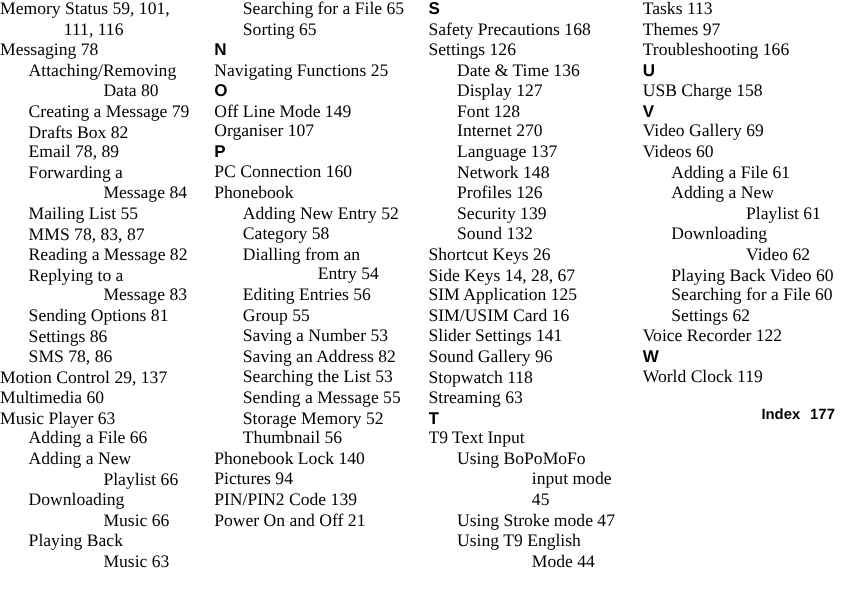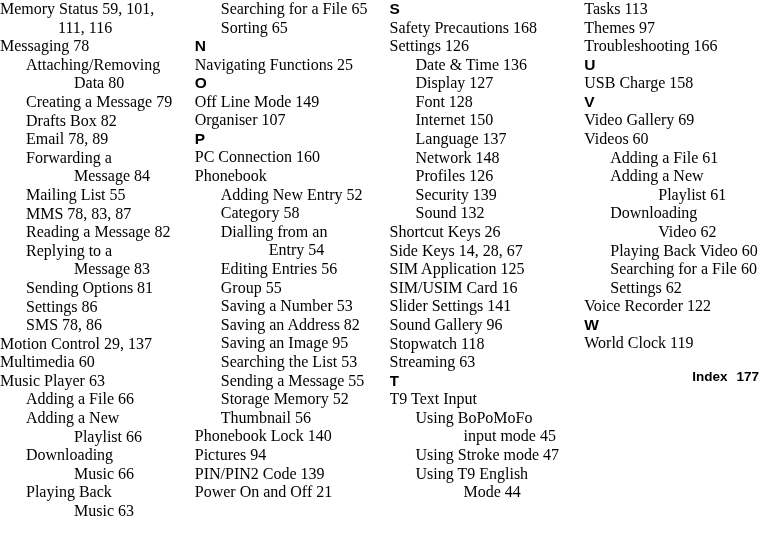--- a/index.html
+++ b/index.html
@@ -54,21 +54,21 @@
     font-family: "Liberation Serif", "DejaVu Serif", serif;
     font-size: 16px;
     line-height: 18.6px;
     margin: 0;
     padding: 0;
     white-space: pre-wrap;
   }
   .entry.lvl1 { padding-left: 0px; }
   .entry.lvl2 { padding-left: 26px; }
   .entry.lvl3 { padding-left: 58px; }
-  .entry.lvl4 { padding-left: 74px; }
+  .entry.lvl4 { padding-left: 94px; }
 
   
   #footer {
     position: absolute;
     left: 0;
     right: 0;
     bottom: 6px;
     height: 22px;
     text-align: right;
     padding-right: 8px;
@@ -132,38 +132,37 @@
         <div class="entry lvl1">PC Connection 160</div>
         <div class="entry lvl1">Phonebook</div>
         <div class="entry lvl2">Adding New Entry 52</div>
         <div class="entry lvl2">Category 58</div>
         <div class="entry lvl2">Dialling from an</div>
         <div class="entry lvl4">Entry 54</div>
         <div class="entry lvl2">Editing Entries 56</div>
         <div class="entry lvl2">Group 55</div>
         <div class="entry lvl2">Saving a Number 53</div>
         <div class="entry lvl2">Saving an Address 82</div>
-        <div class="entry lvl2">Saving an Image 95</div>
         <div class="entry lvl2">Searching the List 53</div>
         <div class="entry lvl2">Sending a Message 55</div>
         <div class="entry lvl2">Storage Memory 52</div>
         <div class="entry lvl2">Thumbnail 56</div>
         <div class="entry lvl1">Phonebook Lock 140</div>
         <div class="entry lvl1">Pictures 94</div>
         <div class="entry lvl1">PIN/PIN2 Code 139</div>
         <div class="entry lvl1">Power On and Off 21</div>
       </div>
       <div class="column">
         <div class="letter">S</div>
         <div class="entry lvl1">Safety Precautions 168</div>
         <div class="entry lvl1">Settings 126</div>
         <div class="entry lvl2">Date &amp; Time 136</div>
         <div class="entry lvl2">Display 127</div>
         <div class="entry lvl2">Font 128</div>
-        <div class="entry lvl2">Internet 150</div>
+        <div class="entry lvl2">Internet 270</div>
         <div class="entry lvl2">Language 137</div>
         <div class="entry lvl2">Network 148</div>
         <div class="entry lvl2">Profiles 126</div>
         <div class="entry lvl2">Security 139</div>
         <div class="entry lvl2">Sound 132</div>
         <div class="entry lvl1">Shortcut Keys 26</div>
         <div class="entry lvl1">Side Keys 14, 28, 67</div>
         <div class="entry lvl1">SIM Application 125</div>
         <div class="entry lvl1">SIM/USIM Card 16</div>
         <div class="entry lvl1">Slider Settings 141</div>

